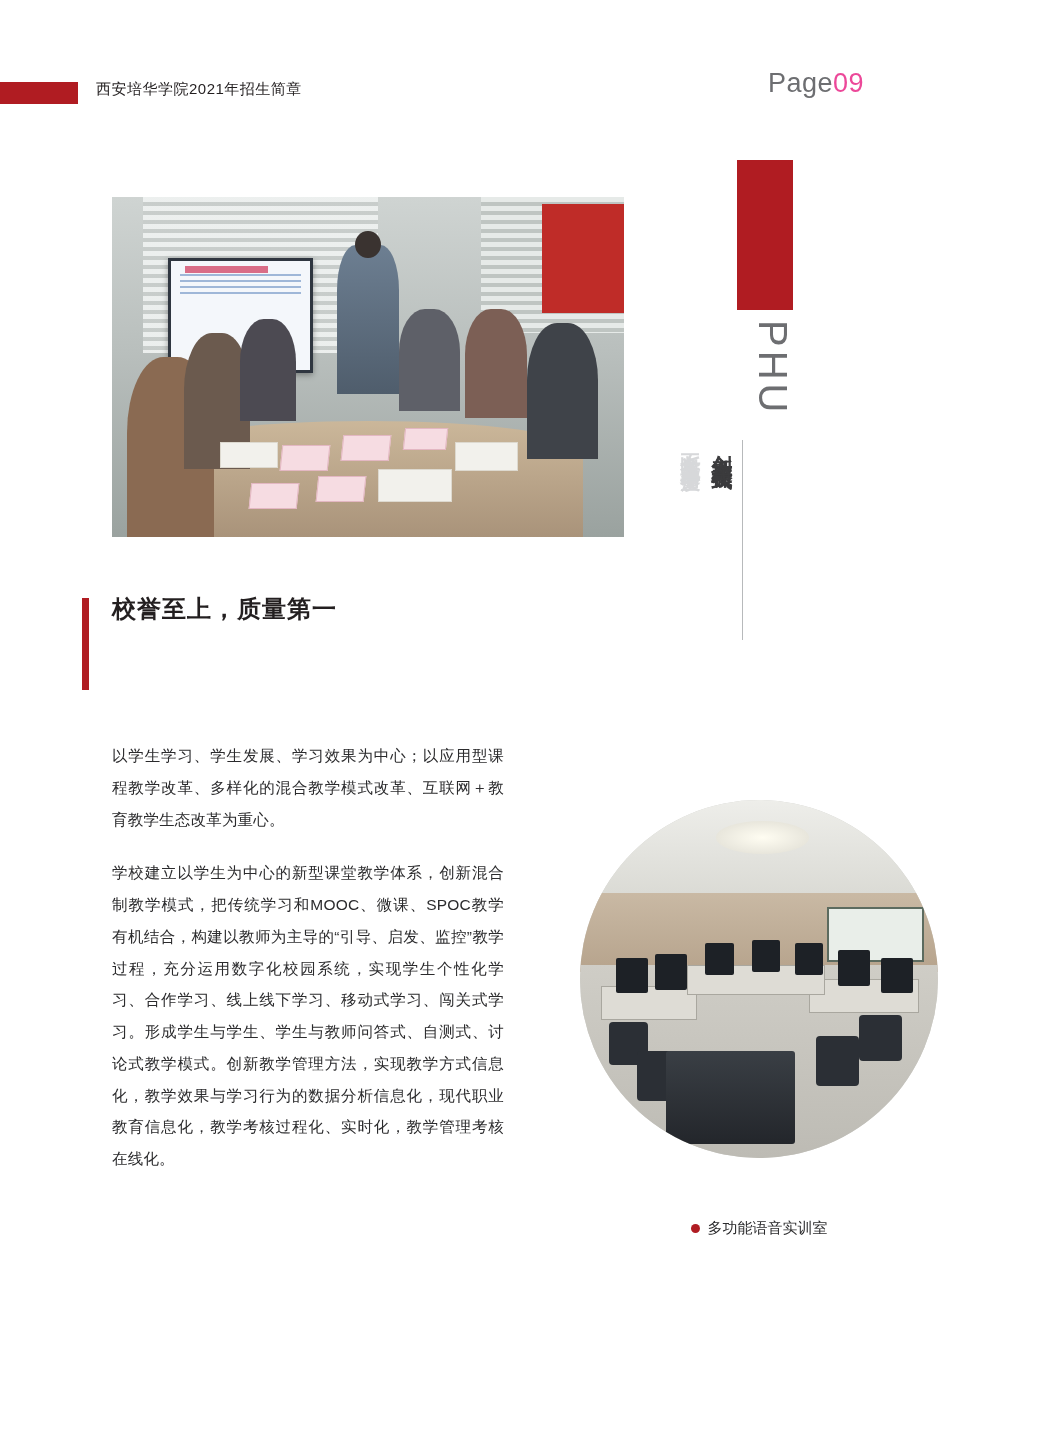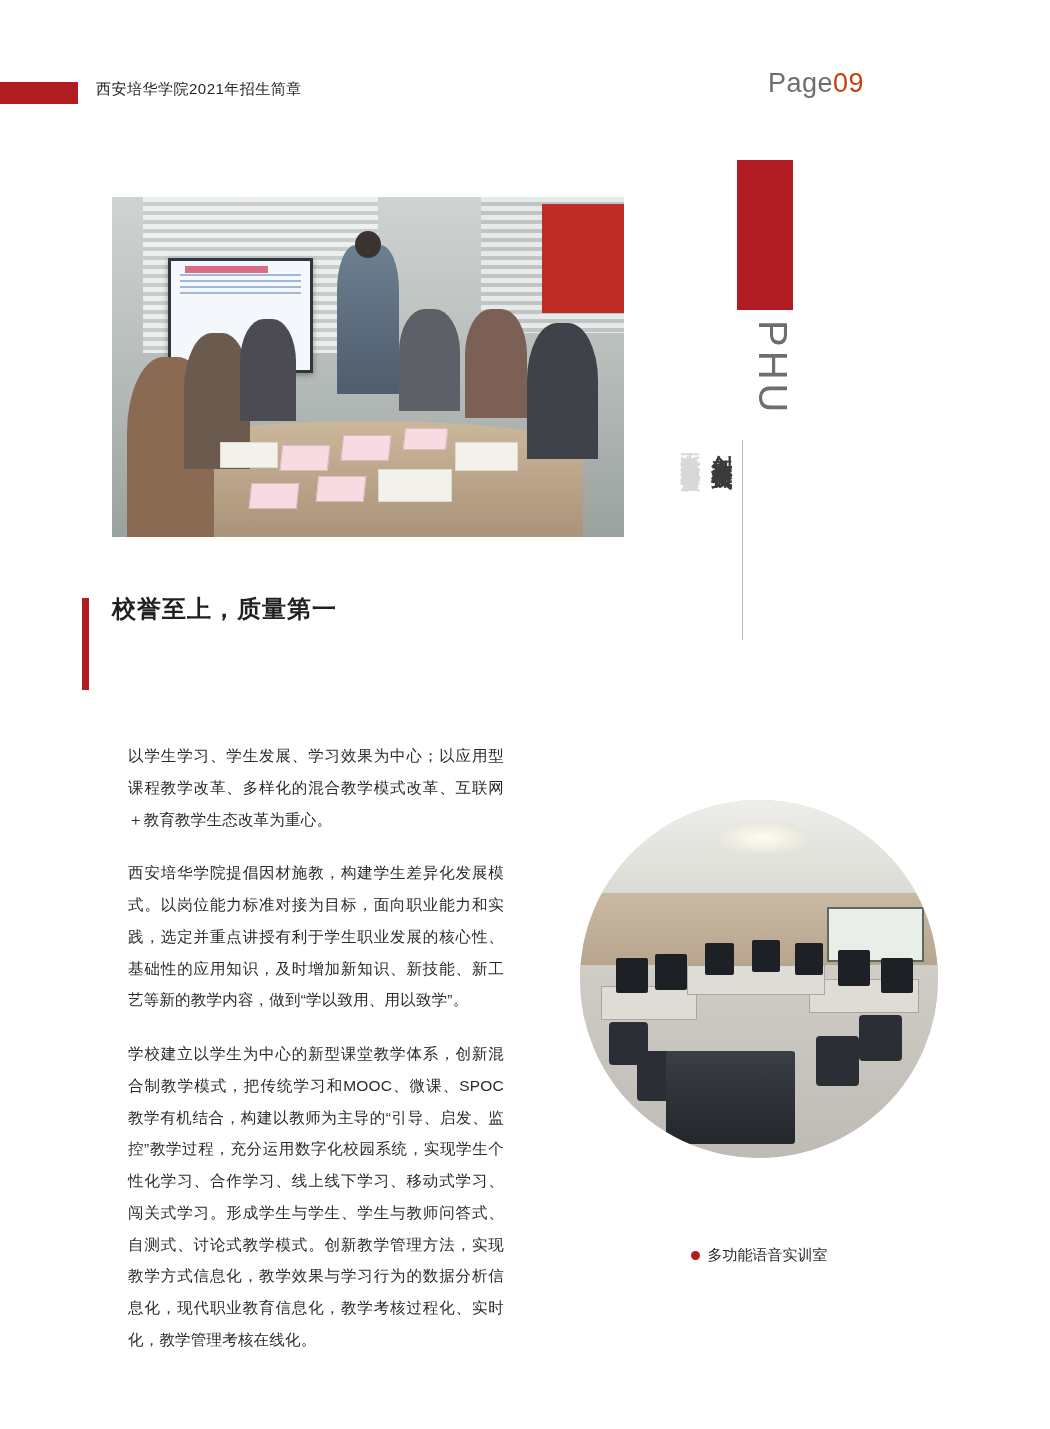--- a/index.html
+++ b/index.html
@@ -44,21 +44,21 @@
   .page-number {
     position: absolute;
     right: 78px;
     top: -10px;
     font-size: 27px;
     color: #6d6e71;
     letter-spacing: 0.5px;
     font-family: "Liberation Sans", sans-serif;
   }
   .page-number .num {
-    color: #c2410c;
+    color: #ec4899;
   }
 
   
   .top-photo {
     position: absolute;
     left: 112px;
     top: 197px;
     width: 512px;
     height: 340px;
     overflow: hidden;
@@ -213,21 +213,21 @@
   }
 
   
   .body-col {
     position: absolute;
     left: 112px;
     top: 740px;
     width: 392px;
   }
   .body-col p {
-    margin: 0 0 22px 16px;
+    margin: 0 0 22px 0;
     font-size: 15.5px;
     line-height: 2.05;
     color: #2b2b2d;
     text-align: justify;
     letter-spacing: 0.2px;
   }
 
   
   .circle-photo {
     position: absolute;
@@ -275,21 +275,21 @@
   }
   .cp-big-monitor {
     position: absolute; left: 24%; bottom: 4%; width: 36%; height: 26%;
     background: linear-gradient(180deg,#3a3f45,#23262b);
     border-radius: 3px;
   }
 
   .caption {
     position: absolute;
     left: 580px;
-    top: 1245px;
+    top: 1218px;
     width: 358px;
     text-align: center;
     font-size: 15px;
     color: #2b2b2d;
   }
   .caption .dot {
     display: inline-block;
     width: 9px; height: 9px;
     border-radius: 50%;
     background: #b01c22;
@@ -346,21 +346,20 @@
 
 <div class="headline-wrap">
   <div class="headline-bar"></div>
   <div class="headline">
     <div>校誉至上，质量第一</div>
   </div>
 </div>
 
 <div class="body-col">
   <p>以学生学习、学生发展、学习效果为中心；以应用型课程教学改革、多样化的混合教学模式改革、互联网＋教育教学生态改革为重心。</p>
-  <p>西安培华学院提倡因材施教，构建学生差异化发展模式。以岗位能力标准对接为目标，面向职业能力和实践，选定并重点讲授有利于学生职业发展的核心性、基础性的应用知识，及时增加新知识、新技能、新工艺等新的教学内容，做到“学以致用、用以致学”。</p>
   <p>学校建立以学生为中心的新型课堂教学体系，创新混合制教学模式，把传统学习和MOOC、微课、SPOC教学有机结合，构建以教师为主导的“引导、启发、监控”教学过程，充分运用数字化校园系统，实现学生个性化学习、合作学习、线上线下学习、移动式学习、闯关式学习。形成学生与学生、学生与教师问答式、自测式、讨论式教学模式。创新教学管理方法，实现教学方式信息化，教学效果与学习行为的数据分析信息化，现代职业教育信息化，教学考核过程化、实时化，教学管理考核在线化。</p>
 </div>
 
 <div class="circle-photo">
   <div class="cp-ceiling"></div>
   <div class="cp-light"></div>
   <div class="cp-light2"></div>
   <div class="cp-wall"></div>
   <div class="cp-whiteboard"></div>
   <div class="cp-floor"></div>

